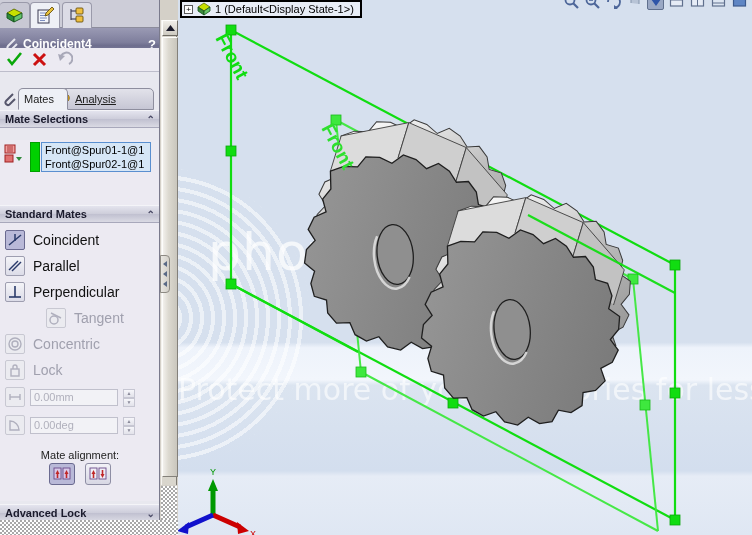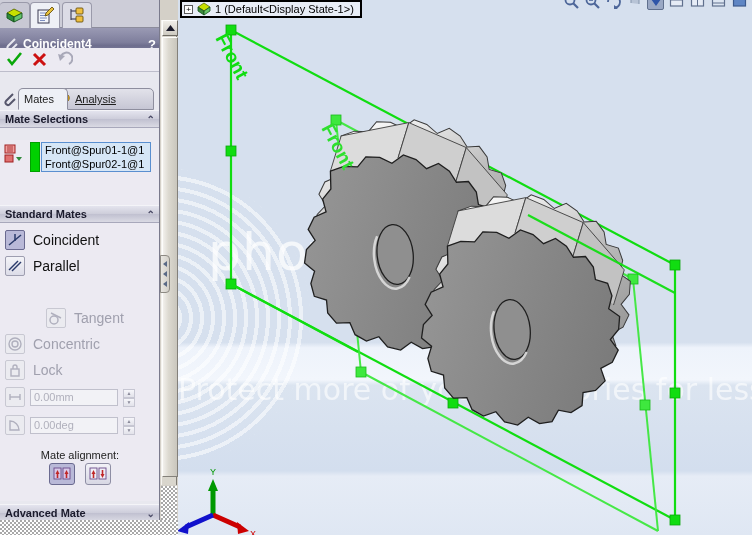--- a/index.html
+++ b/index.html
@@ -552,20 +552,29 @@
       <div class="mate-row" style="top:30px;">
         <span class="mate-btn">
           <svg width="16" height="16" viewBox="0 0 16 16">
               <line x1="2" y1="12" x2="11" y2="3" stroke="#2a3a6a" stroke-width="1.5"></line>
               <line x1="5" y1="13" x2="14" y2="4" stroke="#2a3a6a" stroke-width="1.5"></line>
             </svg>
         </span>
         <span>Parallel</span>
       </div>
 
+      <div class="mate-row" style="top:56px;">
+        <span class="mate-btn">
+          <svg width="16" height="16" viewBox="0 0 16 16">
+              <line x1="2" y1="13" x2="14" y2="13" stroke="#2a3a6a" stroke-width="1.6"></line>
+              <line x1="8" y1="2" x2="8" y2="13" stroke="#2a3a6a" stroke-width="1.6"></line>
+            </svg>
+        </span>
+        <span>Perpendicular</span>
+      </div>
 
       <div class="mate-row disabled" style="top:82px;padding-left:46px;">
         <span class="mate-btn dis">
           <svg width="16" height="16" viewBox="0 0 16 16">
               <circle cx="6" cy="10" r="4" fill="none" stroke="#b0b0be" stroke-width="1.5"></circle>
               <line x1="3" y1="3" x2="13" y2="8" stroke="#b0b0be" stroke-width="1.5"></line>
             </svg>
         </span>
         <span>Tangent</span>
       </div>
@@ -637,21 +646,21 @@
           <rect x="10" y="2" width="7" height="11" fill="#f0eef6" stroke="#6a4a8a" stroke-width="0.9"></rect>
           <polygon points="4.5,4 2.5,8 6.5,8" fill="#c02828"></polygon>
             <rect x="3.7" y="8" width="1.6" height="4" fill="#c02828"></rect>
           <polygon points="13.5,12 11.5,8 15.5,8" fill="#c02828"></polygon>
             <rect x="12.7" y="4" width="1.6" height="4" fill="#c02828"></rect>
         </svg>
       </span>
     </div>
 
     <div class="sect-hdr" style="top:504px;">
-      <span>Advanced Mate</span>
+      <span>Advanced Lock</span>
       <span class="chev">⌄</span>
     </div>
   </div>
 
   <div id="left-scroll">
     <div id="ls-up">
       <svg width="9" height="7" viewBox="0 0 9 7">
           <polygon points="4.5,0 0,6 9,6" fill="#1a1a2a"></polygon>
         </svg>
     </div>

